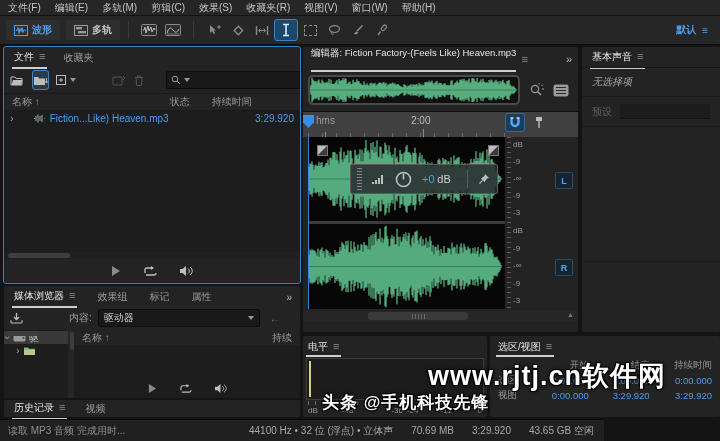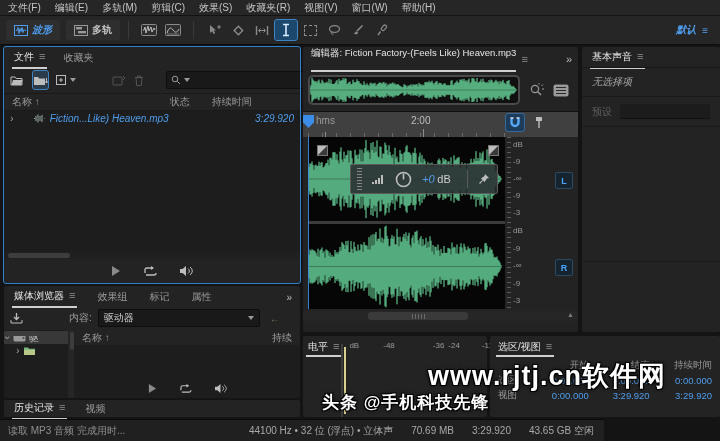--- a/index.html
+++ b/index.html
@@ -3,21 +3,21 @@
 <meta charset="utf-8">
 <style>
   html,body{margin:0;padding:0;background:#000;}
   #app{position:relative;width:720px;height:441px;background:#141414;
        font-family:"Liberation Sans","DejaVu Sans",sans-serif;font-size:10px;color:#c5c5c5;
        overflow:hidden;-webkit-font-smoothing:antialiased;}
   .panel{position:absolute;background:#232323;border-radius:2px;}
   .tab{color:#9b9b9b;padding:3px 2px;white-space:nowrap;}
   .tab.active{color:#e6e6e6;border-bottom:2px solid #cfcfcf;}
   .menu-glyph{color:#8f8f8f;font-size:11px;margin-left:5px;}
-  .blue{color:#4f9ded;font-style:italic;}
+  .blue{color:#4f9ded;}
   .icon{display:inline-flex;align-items:center;justify-content:center;color:#9a9a9a;}
   .icon svg{display:block;}
   .caret-down{width:0;height:0;border-left:3px solid transparent;border-right:3px solid transparent;border-top:4px solid #9a9a9a;display:inline-block;}
   .chev{color:#9a9a9a;font-size:11px;line-height:1;}
   
   #menubar{position:absolute;left:0;top:0;width:720px;height:16px;background:#262626;
            display:flex;align-items:center;gap:14px;padding-left:8px;border-bottom:1px solid #131313;box-sizing:border-box;}
   #menubar span{cursor:default;}
   
   #toolbar{position:absolute;left:0;top:16px;width:720px;height:29px;background:#262626;
@@ -89,21 +89,21 @@
                border:1px solid #777;top:8px;}
   #hud{position:absolute;left:47px;top:27px;width:148px;height:30px;background:rgba(43,47,50,.88);
        border:1px solid #5a5a5a;border-radius:2px;display:flex;align-items:center;gap:10px;padding:0 6px;box-sizing:border-box;}
   #hud .grip{width:5px;height:22px;background:repeating-linear-gradient(180deg,#888 0 1px,transparent 1px 3px);}
   #hud .vdiv{width:1px;height:18px;background:#5a5a5a;margin-left:6px;}
   #editor-scroll{height:10px;position:relative;background:#262626;margin-top:2px;}
   #editor-thumb{position:absolute;left:65px;top:1px;width:100px;height:8px;border-radius:3px;background:#3a3a3a;
        display:flex;align-items:center;justify-content:center;gap:2px;}
   #editor-thumb i{width:1px;height:5px;background:#6a6a6a;}
   
-  #levels{left:303px;top:336px;width:184px;height:81px;display:flex;flex-direction:row;padding:4px 3px 0 3px;box-sizing:border-box;}
+  #levels{left:303px;top:336px;width:184px;height:81px;display:flex;flex-direction:column;padding:4px 3px 0 3px;box-sizing:border-box;}
   #meter{flex:1;margin-top:4px;background:#1c1c1c;border:1px solid #3c3c3c;position:relative;}
   #meter .residual{position:absolute;left:2px;top:2px;bottom:2px;width:2px;background:#d6cf8d;}
   #meter-ticks{height:4px;background:repeating-linear-gradient(90deg,#666 0 1px,transparent 1px 7px);margin:1px 2px 0 2px;}
   #meter-scale{display:flex;color:#9a9a9a;font-size:8px;padding:1px 2px 2px 2px;}
   
   #selview{left:490px;top:336px;width:230px;height:81px;padding:4px 6px;box-sizing:border-box;}
   #selview table{width:100%;border-collapse:collapse;margin-top:4px;font-size:9.5px;}
   #selview th{color:#9a9a9a;font-weight:normal;text-align:right;padding:1px 2px;}
   #selview td{text-align:right;padding:1px 2px;color:#4f9ded;}
   #selview td.lab{color:#9a9a9a;text-align:left;width:30px;}

